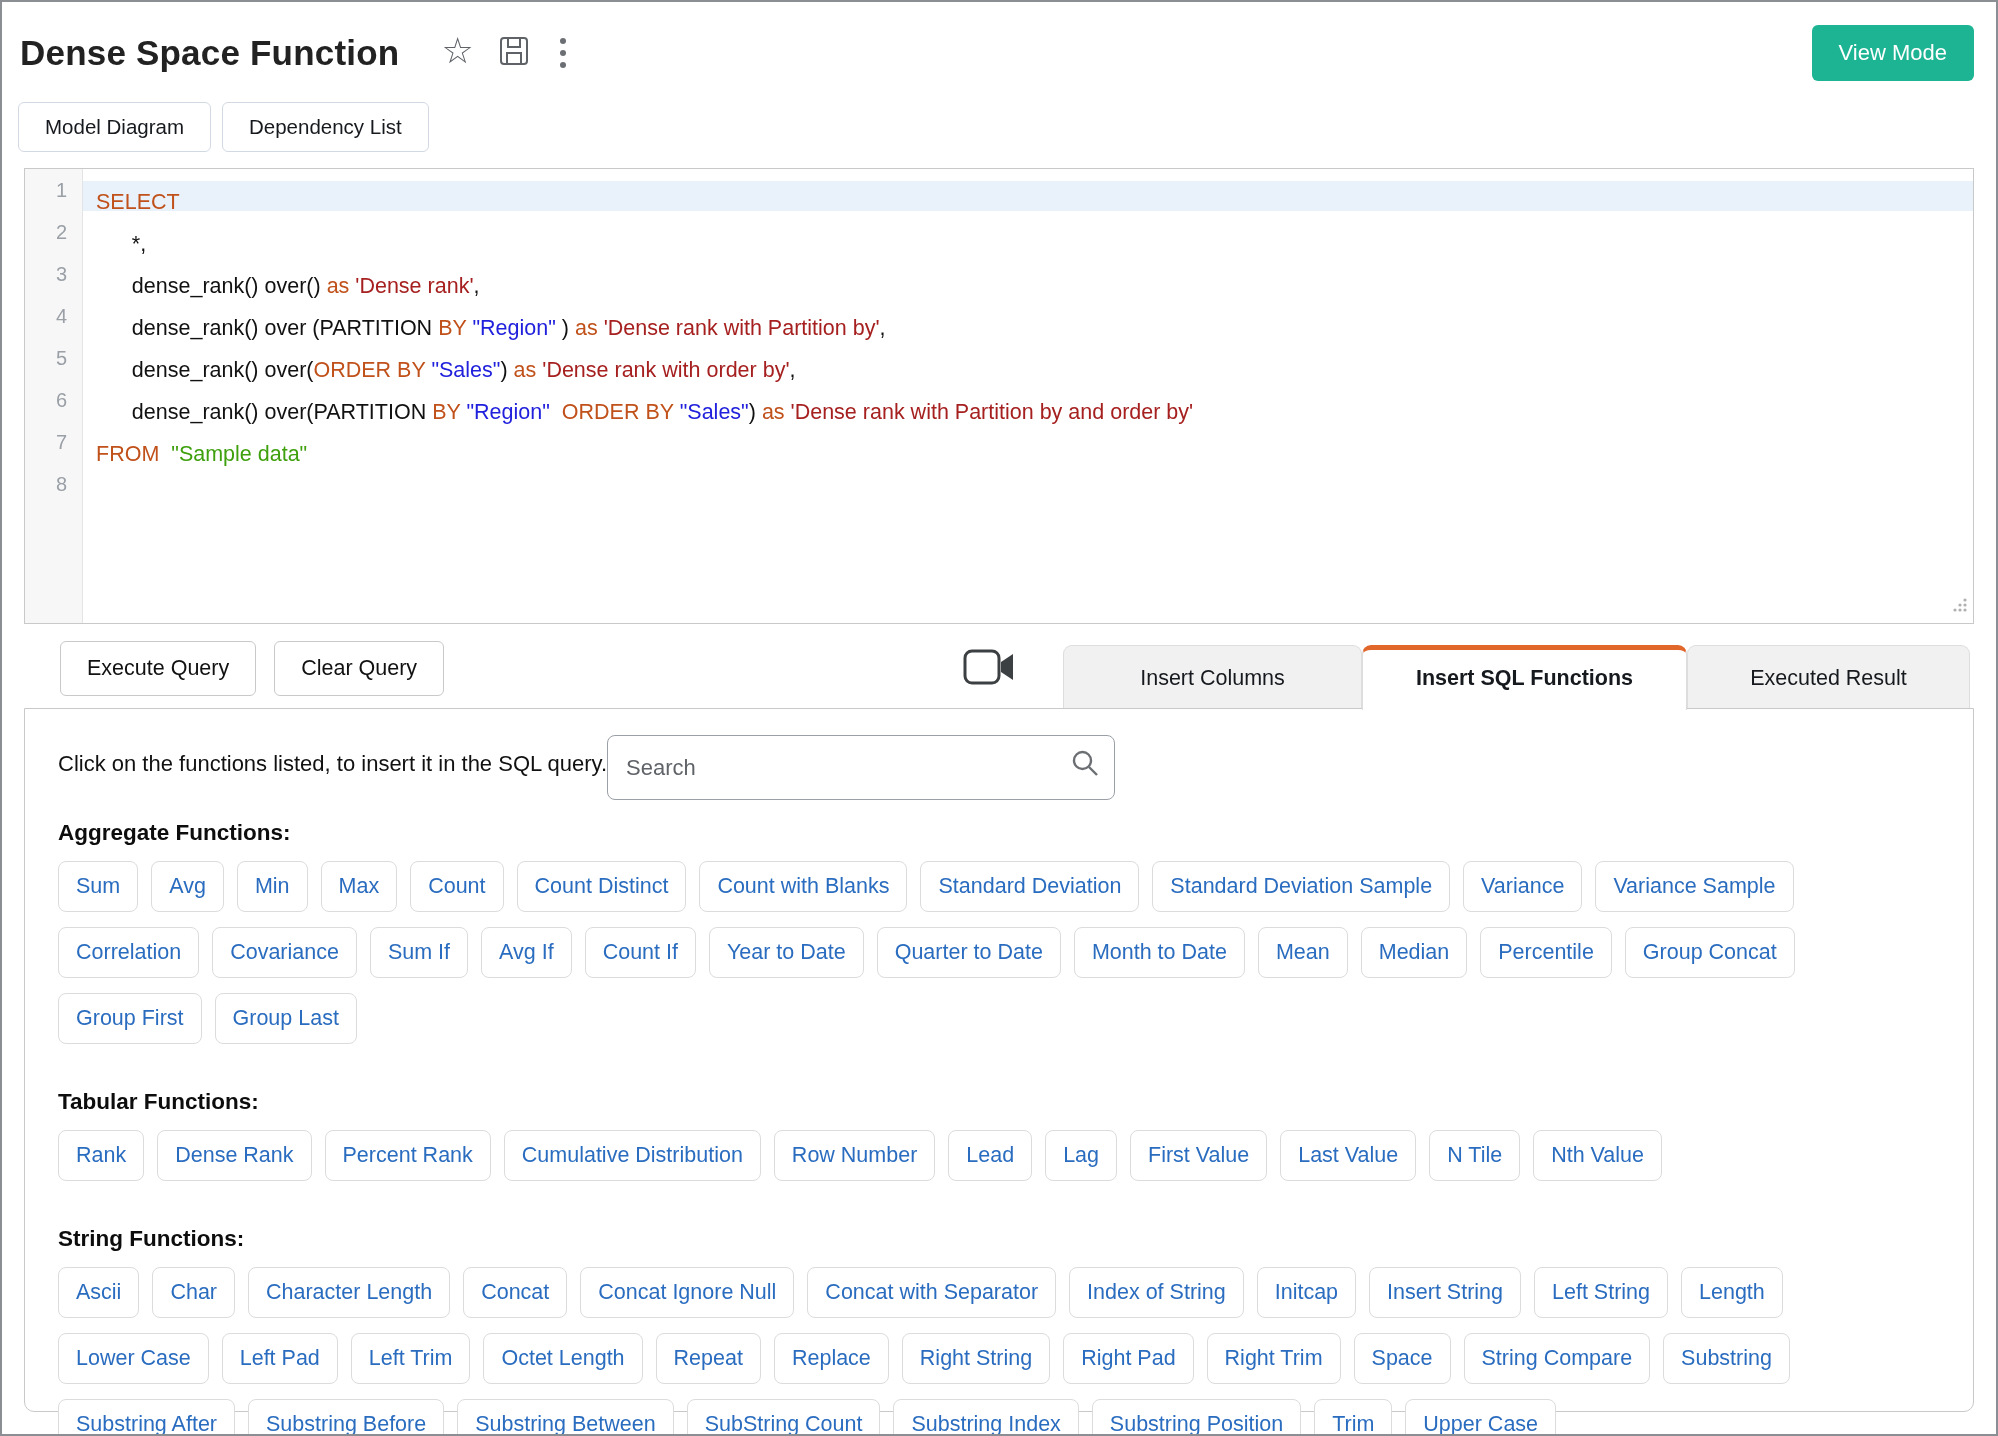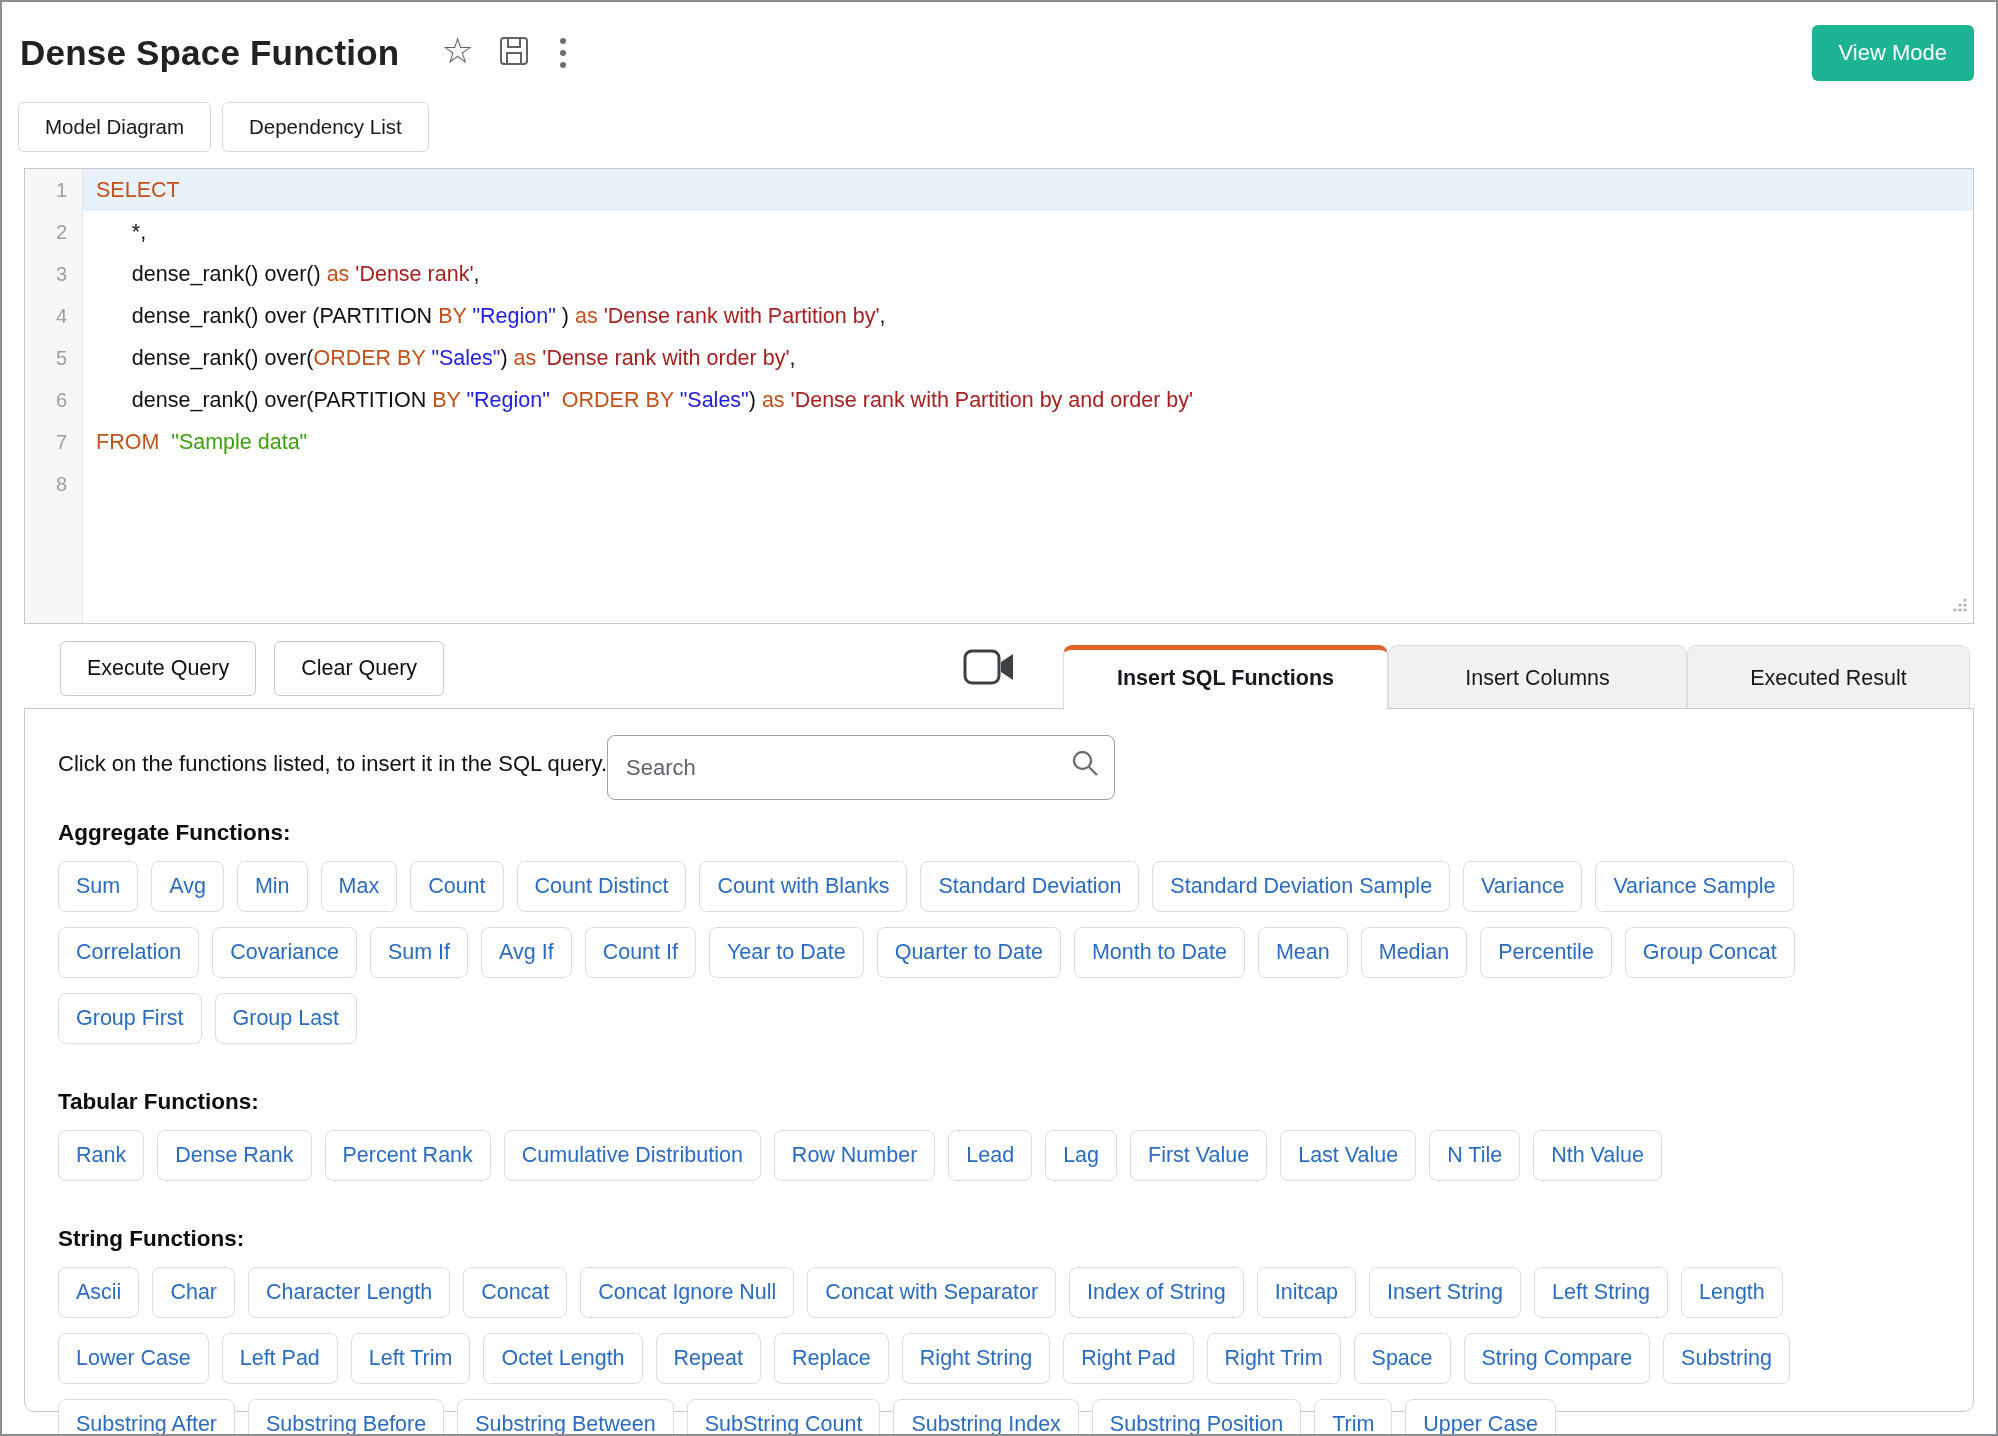--- a/index.html
+++ b/index.html
@@ -36,21 +36,21 @@
   .editor {
     position:relative; margin:16px 22px 0 22px; border:1px solid #c9c9c9;
     height:456px; font-size:21.5px; display:flex; flex-direction:column; background:#fff;
   }
   .line { display:flex; height:42px; line-height:42px; flex:none; }
   .line.filler { flex:1; height:auto; }
   .ln {
     width:58px; flex:none; background:#f7f7f8; color:#9aa0a6; text-align:right;
     padding-right:15px; border-right:1px solid #e4e4e6; font-size:20px;
   }
-  .code { flex:1; white-space:pre; padding-left:13px; color:#111; }
+  .code { flex:1; white-space:pre; padding-left:13px; color:#111;margin-top:12px; }
   .line.active .code { background:#e9f1fb; }
   .kw  { color:#c1511a; }
   .idq { color:#2121dd; }
   .str { color:#a62020; }
   .tbl { color:#3fa00e; }
   .pl  { color:#111; }
   .grip { position:absolute; right:5px; bottom:4px; }
 
   
   .actions-row { display:flex; align-items:flex-end; padding:0 22px; height:84px; position:relative;margin-left:36px; }
@@ -168,22 +168,22 @@
 <div class="actions-row">
   <button class="qbtn">Execute Query</button>
   <button class="qbtn">Clear Query</button>
   <span class="camera">
     <svg width="52" height="38" viewBox="0 0 52 38">
       <rect x="2" y="3" width="34" height="32" rx="7" fill="none" stroke="#3c4043" stroke-width="3"></rect>
       <path d="M38 14 L50 6 L50 32 L38 24 Z" fill="#3c4043"></path>
     </svg>
   </span>
   <div class="tabs" id="tabs">
+      <button class="tab t0">Insert Columns</button>
       <button class="tab t1 active">Insert SQL Functions</button>
-      <button class="tab t0">Insert Columns</button>
       <button class="tab t2">Executed Result</button>
     </div>
 </div>
 
 <section class="panel">
   <div class="panel-head">
     <p class="instruction">Click on the functions listed, to insert it in the SQL query.</p>
     <div class="search">
       <input type="text" placeholder="Search" style="">
       <span class="mag">

